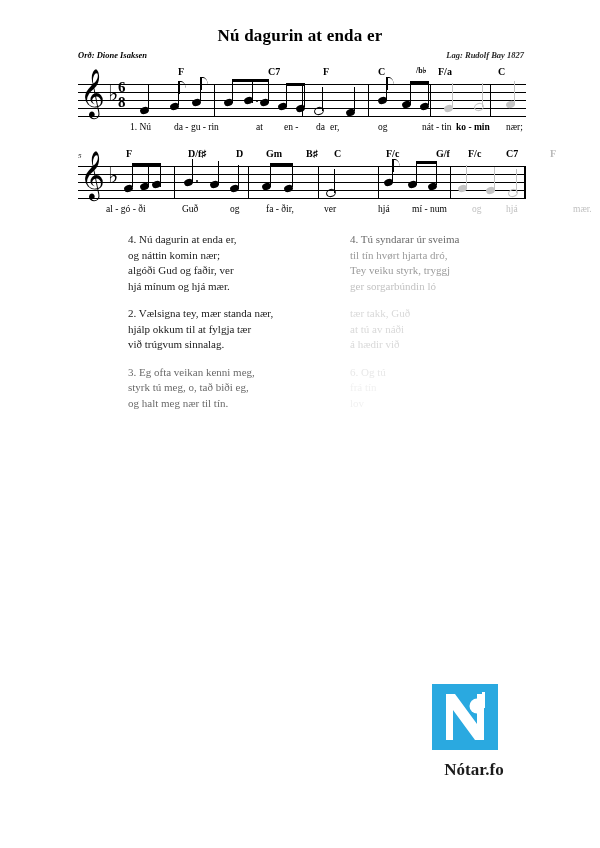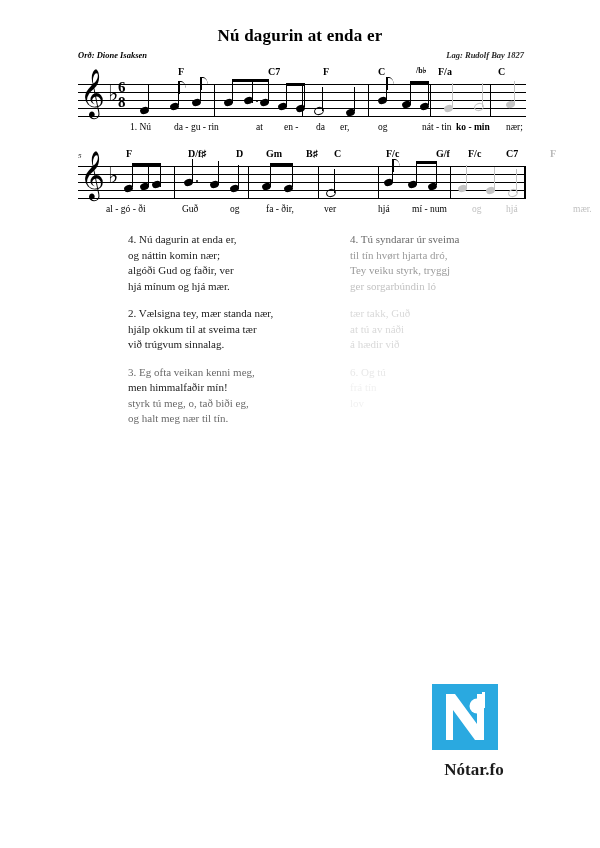--- a/index.html
+++ b/index.html
@@ -375,21 +375,21 @@
     <div class="note faded">
       <div class="notehead" style="left:428px; top:35px;"></div>
       <div class="stem" style="left:436px; top:15px;"></div>
     </div>
 
     <div class="lyric" style="left:52px;">1. Nú</div>
     <div class="lyric" style="left:96px;">da - gu - rin</div>
     <div class="lyric" style="left:178px;">at</div>
     <div class="lyric" style="left:206px;">en -</div>
     <div class="lyric" style="left:238px;">da</div>
-    <div class="lyric" style="left:262px;">er,</div>
+    <div class="lyric" style="left:252px;">er,</div>
     <div class="lyric" style="left:300px;">og</div>
     <div class="lyric" style="left:344px;">nát - tin</div>
     <div class="lyric" style="left:378px;font-weight:bold;">ko - min</div>
     <div class="lyric" style="left:428px;">nær;</div>
   </div>
 
   <div class="system system-2">
 
     <div class="measure-num">5</div>
 
@@ -507,27 +507,26 @@
 
       <div class="verse">
         <div class="verse-line f0">4. Nú dagurin at enda er,</div>
         <div class="verse-line f0">og náttin komin nær;</div>
         <div class="verse-line f0">algóði Gud og faðir, ver</div>
         <div class="verse-line f0">hjá mínum og hjá mær.</div>
       </div>
 
       <div class="verse">
         <div class="verse-line f0">2. Vælsigna tey, mær standa nær,</div>
-        <div class="verse-line f0">hjálp okkum til at sveima tær</div>
+        <div class="verse-line f0">hjálp okkum til at fylgja tær</div>
         <div class="verse-line f0">við trúgvum sinnalag.</div>
       </div>
 
       <div class="verse">
         <div class="verse-line f1">3. Eg ofta veikan kenni meg,</div>
-        <div class="verse-line f0">men himmalfaðir mín!</div>
         <div class="verse-line f1">styrk tú meg, o, tað biði eg,</div>
         <div class="verse-line f1">og halt meg nær til tín.</div>
       </div>
 
     </div>
 
     <div class="verse-col col-right">
 
       <div class="verse">
         <div class="verse-line f1">4. Tú syndarar úr sveima</div>

